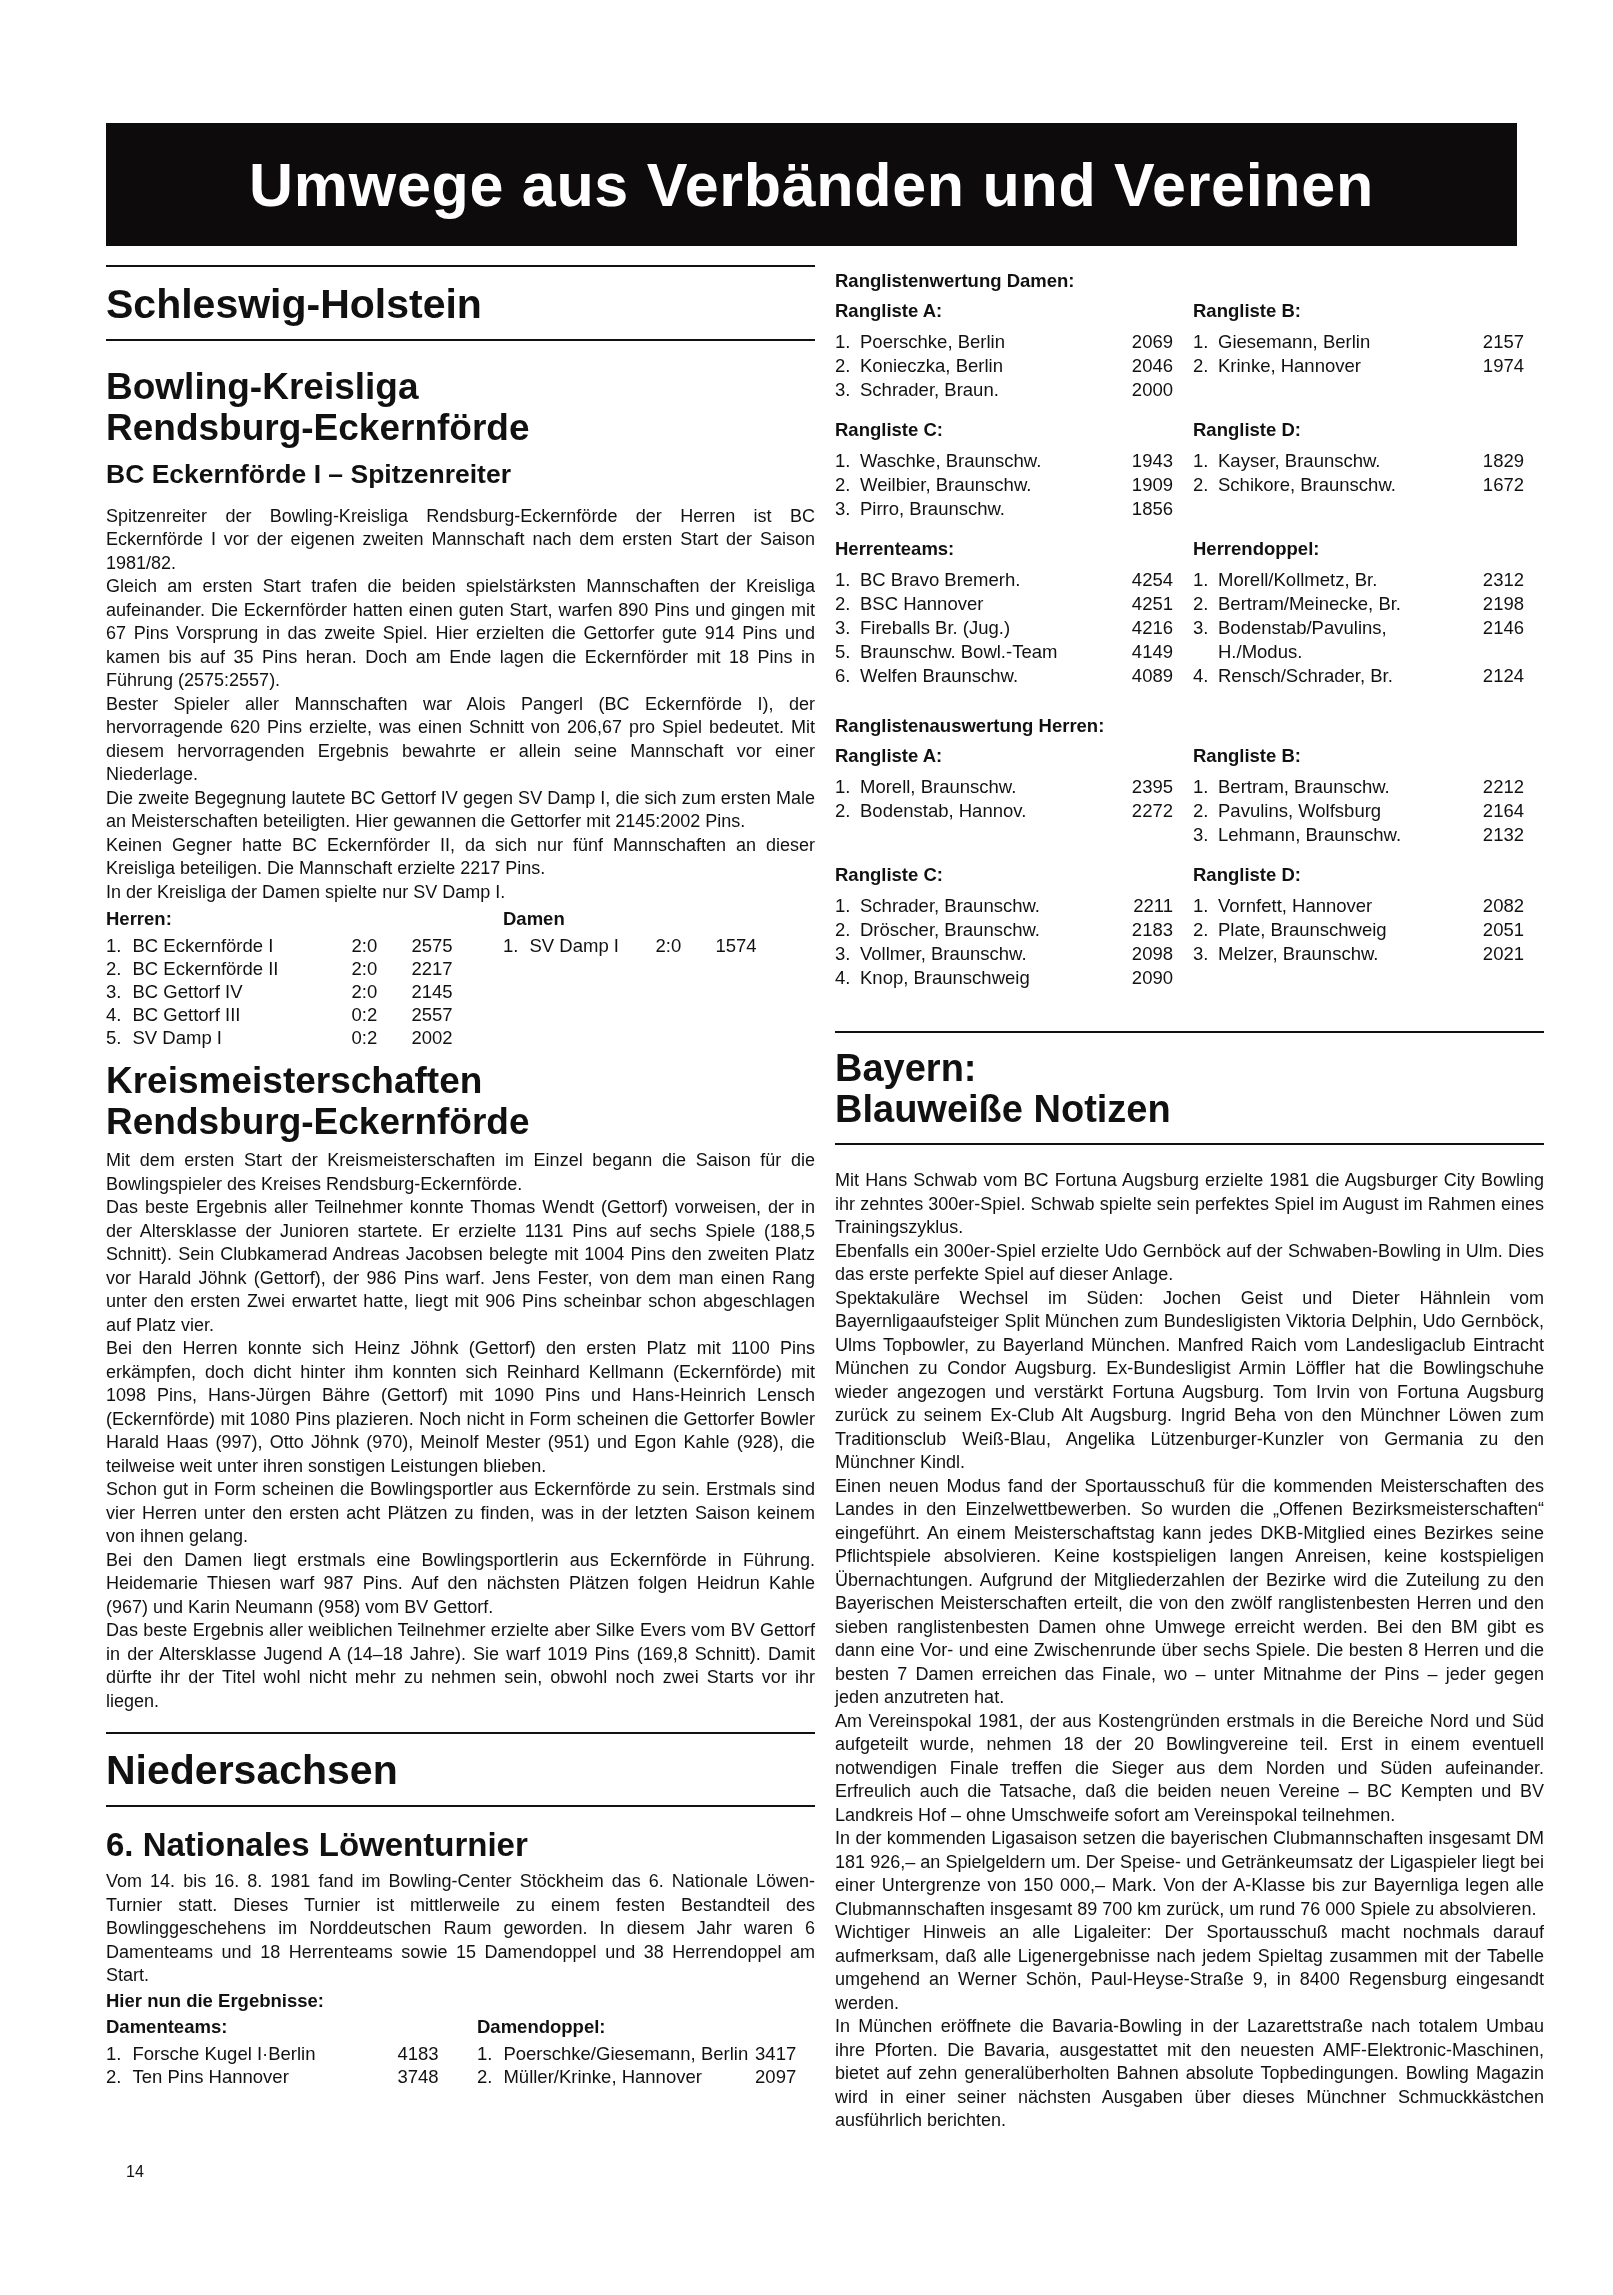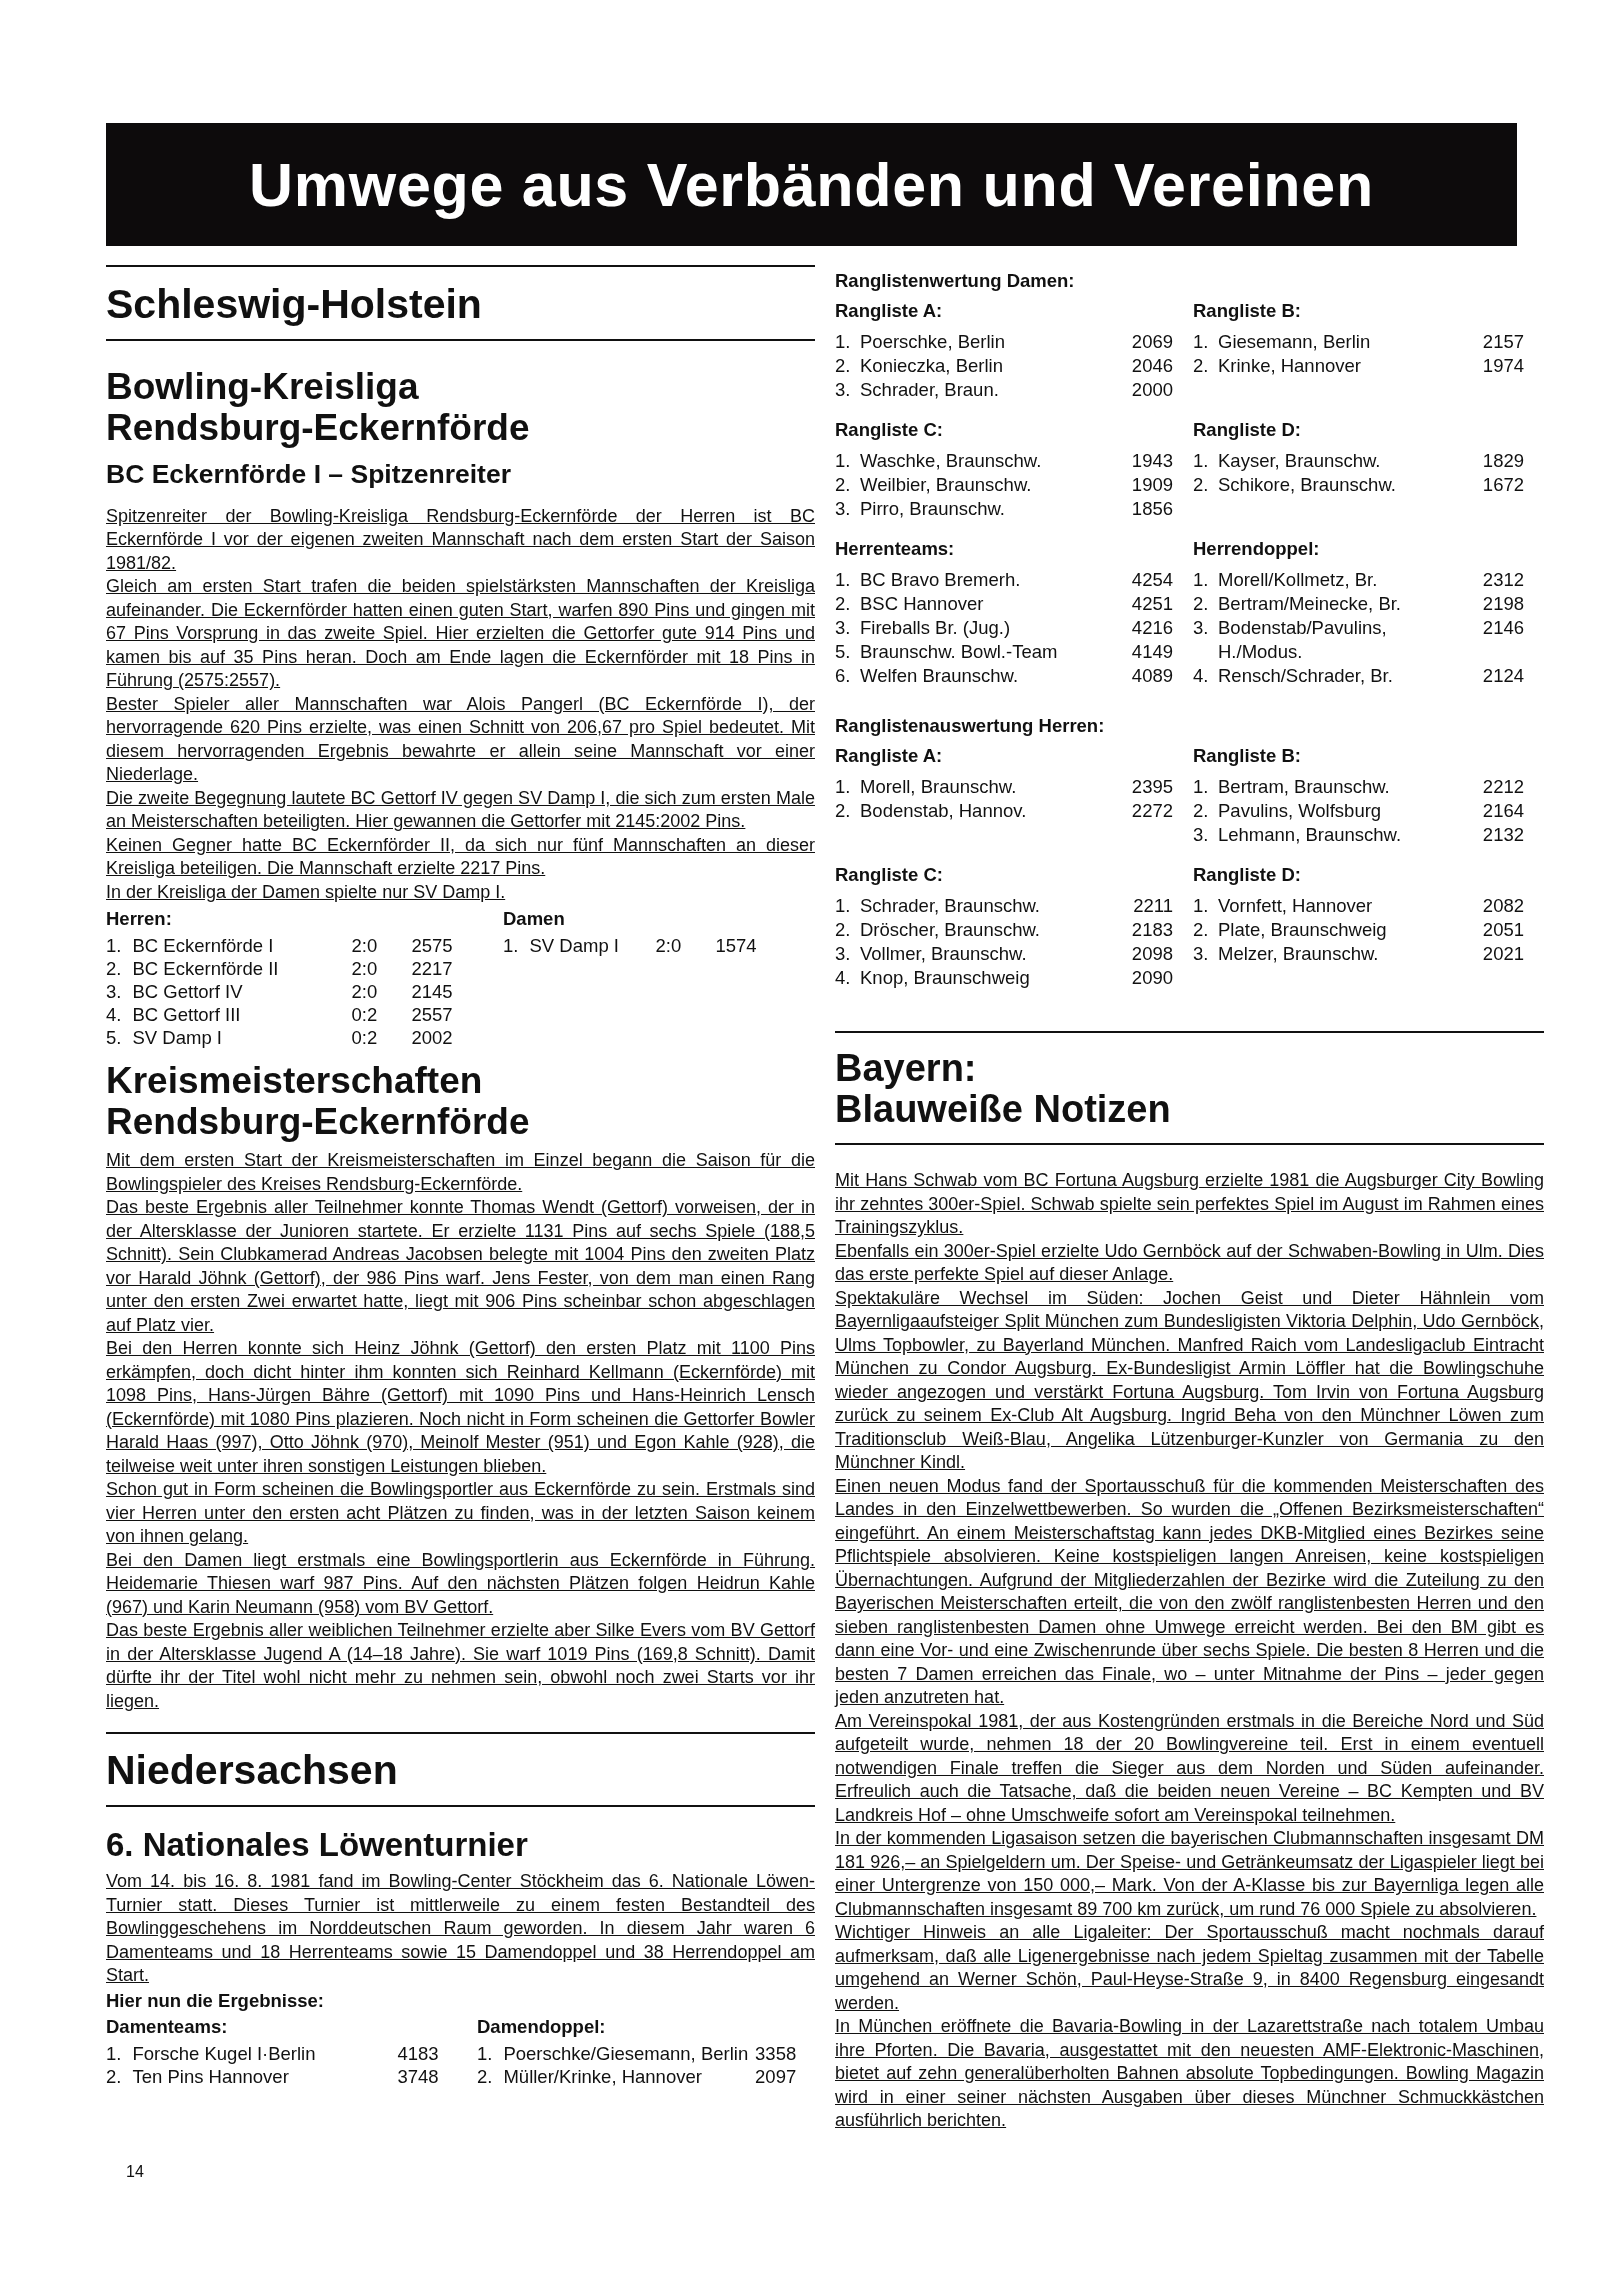--- a/index.html
+++ b/index.html
@@ -13,21 +13,21 @@
     display: flex; align-items: center; justify-content: center;
     font-size: 61px; font-weight: bold; letter-spacing: 0.7px;
   }
   .col { position: absolute; }
   .col-left { left: 106px; top: 265px; width: 709px; }
   .col-right { left: 835px; top: 258px; width: 709px; }
   .rule { border: 0; border-top: 2px solid #111; margin: 0; }
   .region-title { font-size: 41px; font-weight: bold; margin: 14.6px 0 12px 0; line-height: 1.1; }
   .h1 { font-size: 37px; font-weight: bold; line-height: 1.1; margin: 26.5px 0 6.6px 0; }
   .h2 { font-size: 26.5px; font-weight: bold; margin: 10.6px 0 14.6px 0; }
-  .para { font-size: 18px; line-height: 23.5px; text-align: justify; margin: 0; text-decoration: underline; }
+  .para { font-size: 18px; line-height: 23.5px; text-align: justify; margin: 0; }
   .table-block { display: flex; margin-top: 4px; }
   .t-col { flex: 0 0 auto; }
   .t-head { font-size: 18.5px; font-weight: bold; margin-bottom: 4px; }
   .row { display: flex; font-size: 18.5px; line-height: 23px; }
   .row .rk { width: 26.5px; }
   .row .nm { width: 219px; }
   .row .sc { width: 60px; }
   .row .pn { width: 60px; text-align: left; }
   .section-head { font-size: 18.5px; font-weight: bold; margin: 12px 0 5.3px 0; }
   .rl-grid { display: grid; grid-template-columns: 358px 351px; column-gap: 0; }
@@ -149,21 +149,21 @@
             <span class="pn">3748</span>
           </div>
         </div>
     </div>
     <div class="t-col" style="width:338px">
       <div class="t-head">Damendoppel:</div>
       <div id="damendoppel-rows">
           <div class="row">
             <span class="rk">1.</span>
             <span class="nm" style="width: 252px;">Poerschke/Giesemann, Berlin</span>
-            <span class="pn">3358</span>
+            <span class="pn">3417</span>
           </div>
           <div class="row">
             <span class="rk">2.</span>
             <span class="nm" style="width: 252px;">Müller/Krinke, Hannover</span>
             <span class="pn">2097</span>
           </div>
         </div>
     </div>
   </div>
 </div>

